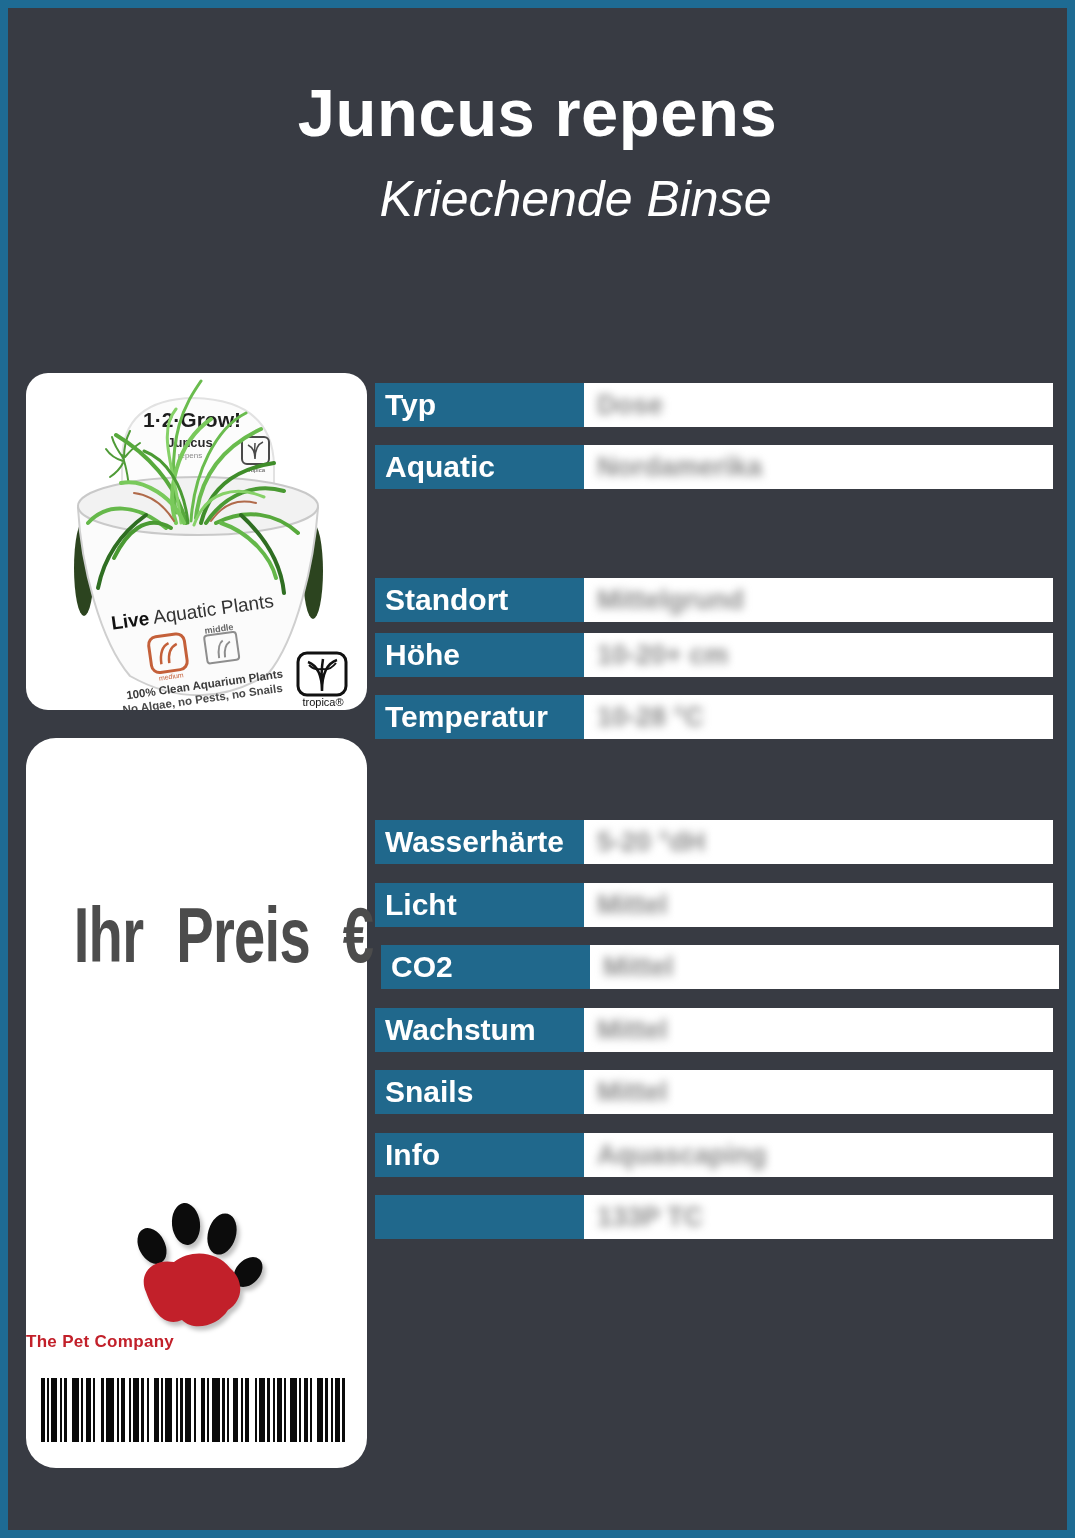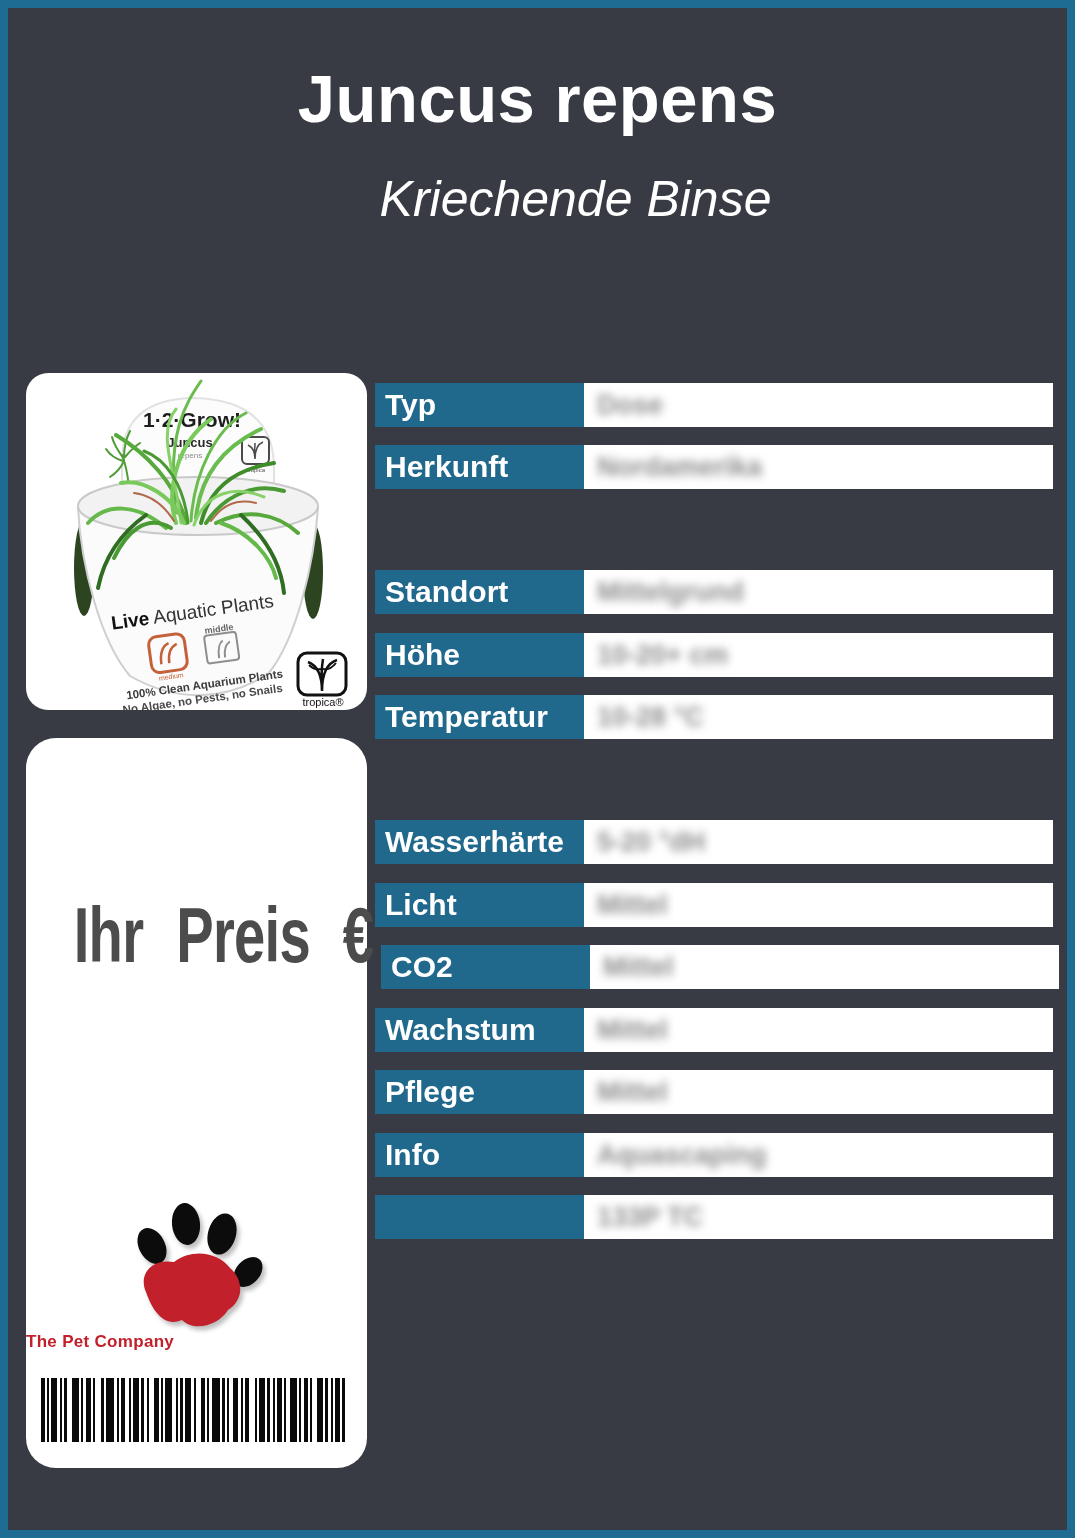--- a/index.html
+++ b/index.html
@@ -1,19 +1,19 @@
 <!DOCTYPE html>
 <html><head>
 <meta charset="utf-8">
 <style>
   html,body{margin:0;padding:0;background:#222;}
   .page{position:relative;width:1075px;height:1538px;background:#383b43;overflow:hidden;
         font-family:"Liberation Sans", sans-serif;}
   .frame{position:absolute;inset:0;border:8px solid #1e6b93;pointer-events:none;z-index:50;}
-  .title{position:absolute;top:60px;left:0;width:100%;text-align:center;
+  .title{position:absolute;top:74px;left:0;width:100%;text-align:center;
          font-size:67px;font-weight:700;color:#ffffff;letter-spacing:0.5px;}
   .subtitle{position:absolute;top:170px;left:0;width:100%;text-align:center;
             font-size:50px;font-style:italic;font-weight:400;color:#ffffff;padding-left:38px;}
   .card{position:absolute;background:#ffffff;}
   .photo-card{left:26px;top:373px;width:341px;height:337px;border-radius:22px;}
   .price-card{left:26px;top:738px;width:341px;height:730px;border-radius:30px;}
   .price-line{position:absolute;top:152px;left:0;width:100%;text-align:center;
               font-size:78px;font-weight:700;color:#4c4c4c;transform:scaleX(0.72);
               word-spacing:0.32em;letter-spacing:-1px;white-space:nowrap;}
   .paw{position:absolute;left:100px;top:462px;}
@@ -182,24 +182,24 @@
         </g>
     </svg>
   </div>
 
   <div class="spec-table">
       <div class="spec-row" style="top: 0px;">
         <div class="spec-label">Typ</div>
         <div class="spec-value"><span class="blurred">Dose</span></div>
       </div>
       <div class="spec-row" style="top: 62px;">
-        <div class="spec-label">Herkunft</div>
+        <div class="spec-label">Aquatic</div>
         <div class="spec-value"><span class="blurred">Nordamerika</span></div>
       </div>
-      <div class="spec-row" style="top: 187px; border-radius: 6px;">
+      <div class="spec-row" style="top: 195px; border-radius: 6px;">
         <div class="spec-label">Standort</div>
         <div class="spec-value"><span class="blurred">Mittelgrund</span></div>
       </div>
       <div class="spec-row" style="top: 250px;">
         <div class="spec-label">Höhe</div>
         <div class="spec-value"><span class="blurred">10-20+ cm</span></div>
       </div>
       <div class="spec-row" style="top: 312px;">
         <div class="spec-label">Temperatur</div>
         <div class="spec-value"><span class="blurred">10-28 °C</span></div>
@@ -214,21 +214,21 @@
       </div>
       <div class="spec-row" style="top: 562px; margin-left: 6px;">
         <div class="spec-label">CO2</div>
         <div class="spec-value"><span class="blurred">Mittel</span></div>
       </div>
       <div class="spec-row" style="top: 625px;">
         <div class="spec-label">Wachstum</div>
         <div class="spec-value"><span class="blurred">Mittel</span></div>
       </div>
       <div class="spec-row" style="top: 687px;">
-        <div class="spec-label">Pflege</div>
+        <div class="spec-label">Snails</div>
         <div class="spec-value"><span class="blurred">Mittel</span></div>
       </div>
       <div class="spec-row" style="top: 750px;">
         <div class="spec-label">Info</div>
         <div class="spec-value"><span class="blurred">Aquascaping</span></div>
       </div>
       <div class="spec-row" style="top: 812px;">
         <div class="spec-label"></div>
         <div class="spec-value"><span class="blurred">133P TC</span></div>
       </div>

